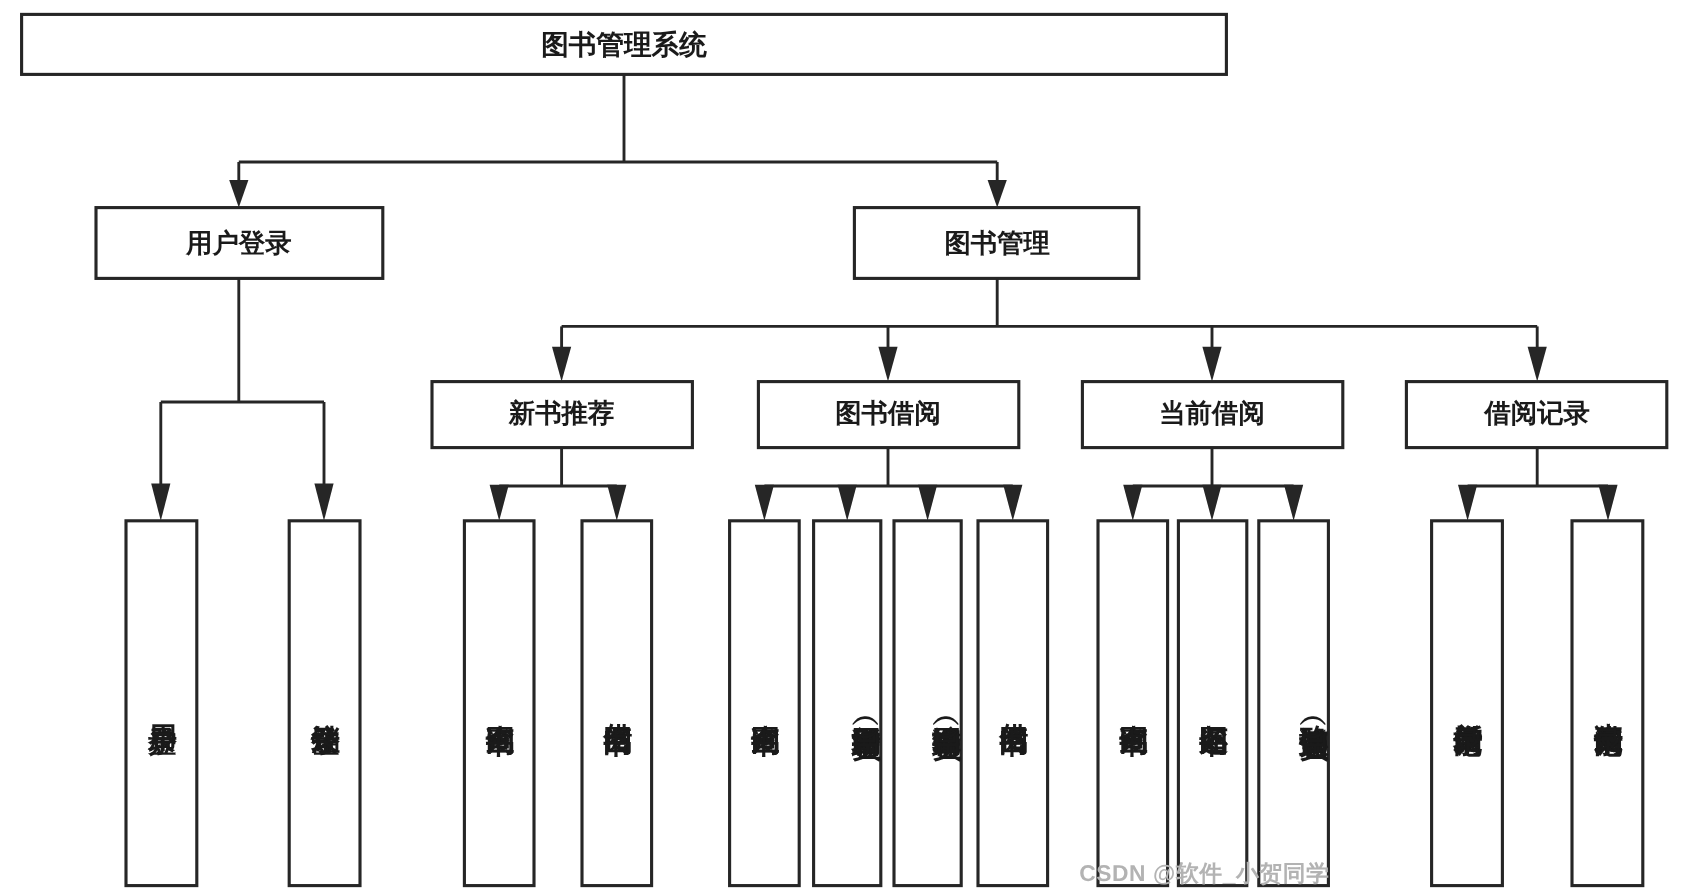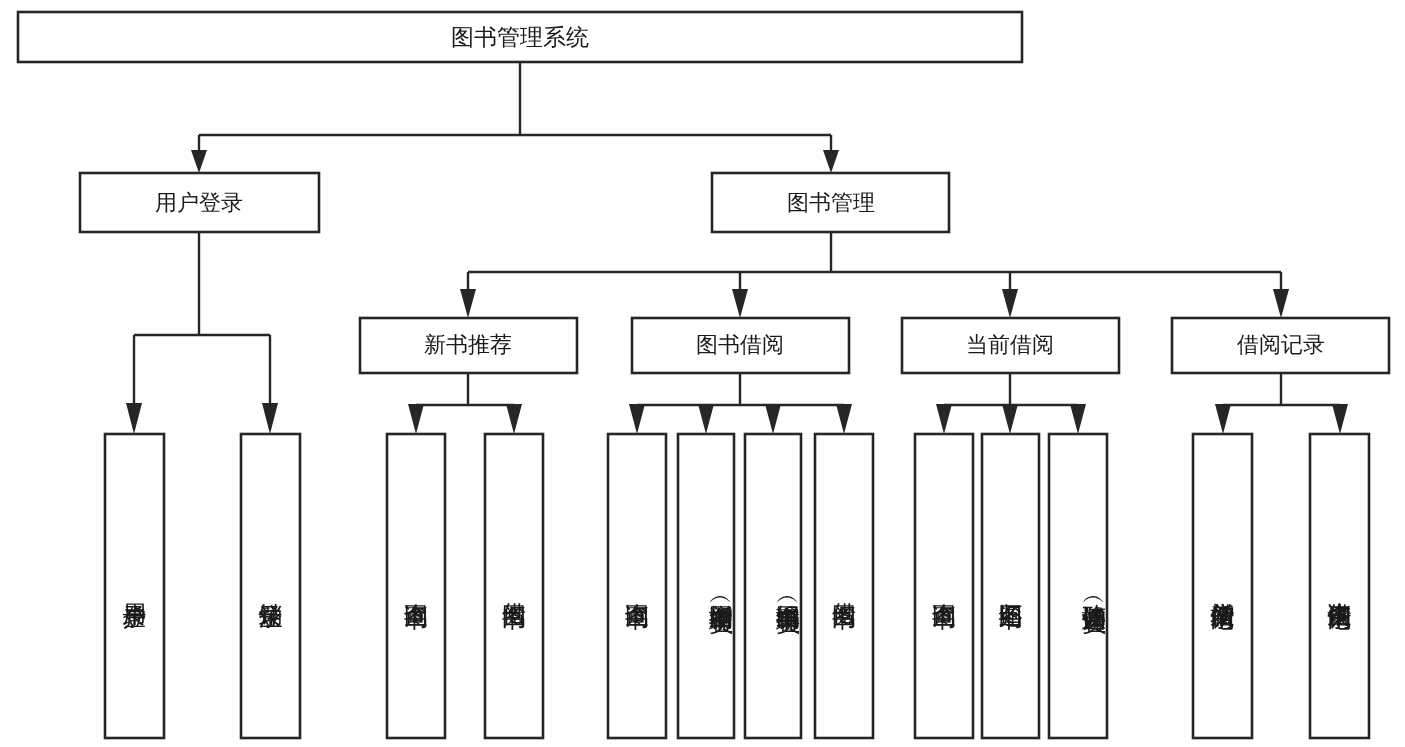--- a/index.html
+++ b/index.html
@@ -11,20 +11,21 @@
     width: 1405px;
     height: 747px;
     font-family: "Liberation Sans", "DejaVu Sans", sans-serif;
     overflow: hidden;
     position: relative;
   }
   #diagram-root {
     position: relative;
     width: 1116px;
     height: 747px;
+    font-weight: bold;
   }
   svg#flow {
     position: absolute;
     left: 0;
     top: 0;
     width: 1405px;
     height: 747px;
     display: block;
   }
   .node-rect {
@@ -219,13 +220,14 @@
   <div class="vlabel" style="left:745px; top:434px; width:56px; height:304px; display:flex; align-items:flex-start; justify-content:center; padding-top:6px; box-sizing:border-box;">编辑图书（管理员）</div>
   <div class="vlabel" style="left:815px; top:434px; width:58px; height:304px; display:flex; align-items:center; justify-content:center;">借阅图书</div>
 
   <div class="vlabel" style="left:915px; top:434px; width:58px; height:304px; display:flex; align-items:center; justify-content:center;">查询图书</div>
   <div class="vlabel" style="left:982px; top:434px; width:57px; height:304px; display:flex; align-items:center; justify-content:center;">归还图书</div>
   <div class="vlabel" style="left:1049px; top:434px; width:58px; height:304px; display:flex; align-items:flex-start; justify-content:center; padding-top:6px; box-sizing:border-box;">确认归还（管理员）</div>
 
   <div class="vlabel" style="left:1193px; top:434px; width:59px; height:304px; display:flex; align-items:center; justify-content:center;">新增借阅记录</div>
   <div class="vlabel" style="left:1310px; top:434px; width:59px; height:304px; display:flex; align-items:center; justify-content:center;">查询借阅记录</div>
 
+  <div class="watermark">CSDN @软件_小贺同学</div>
 </div>
 
 </body></html>

